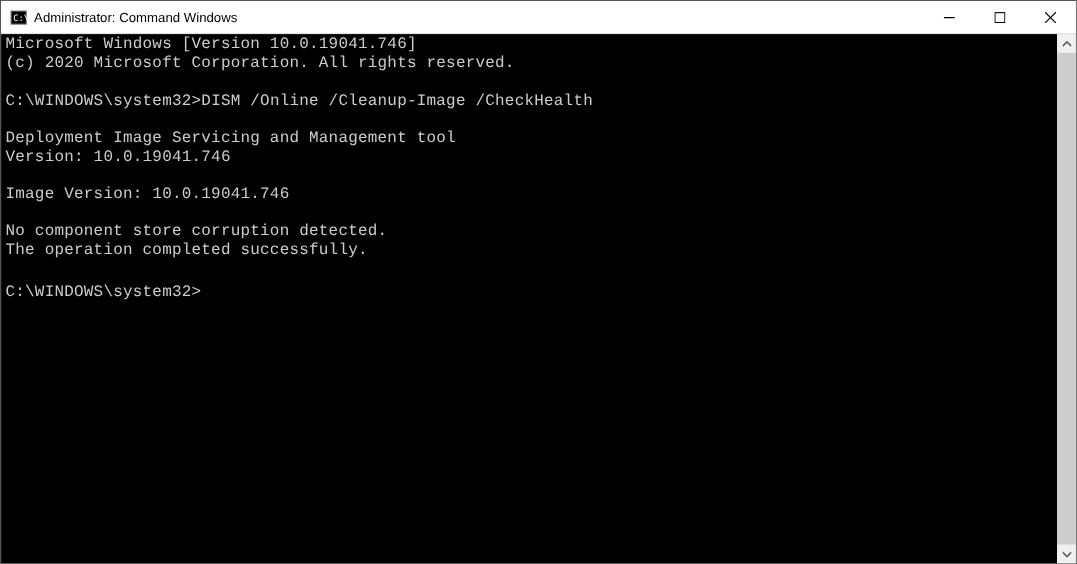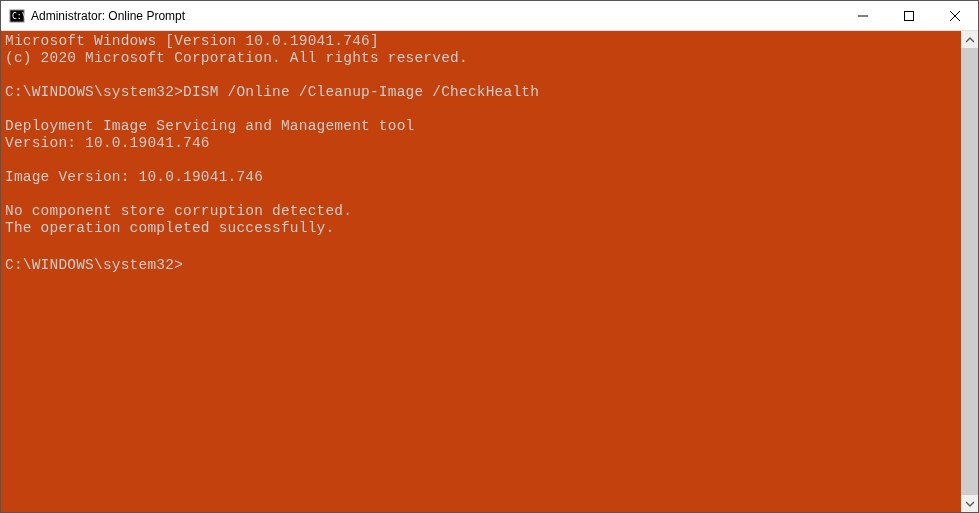--- a/index.html
+++ b/index.html
@@ -53,21 +53,21 @@
       display: flex;
       align-items: center;
       justify-content: center;
       background: transparent;
       border: none;
       cursor: pointer;
     }
     .client-area {
       flex: 1;
       display: flex;
-      background: #c2410c;
+      background: #000000;
       position: relative;
     }
     .terminal {
       flex: 1;
       padding: 2px 4px;
       font-family: Consolas, "Courier New", monospace;
       font-size: 14.5px;
       line-height: 17px;
       color: #cccccc;
       white-space: pre;
@@ -116,21 +116,21 @@
 <body>
 
 <div class="window">
   <div class="titlebar">
     <div class="titlebar-icon">
       <svg width="16" height="16" viewBox="0 0 16 16">
         <rect x="1" y="2" width="14" height="12" fill="#000" stroke="#888" stroke-width="1"></rect>
         <text x="3" y="11" font-size="8" fill="#fff" font-family="monospace">C:\</text>
       </svg>
     </div>
-    <div class="titlebar-title">Administrator: Online Prompt</div>
+    <div class="titlebar-title">Administrator: Command Windows</div>
     <div class="titlebar-controls">
       <button class="ctrl-btn">
         <svg width="10" height="10" viewBox="0 0 10 10">
           <line x1="0" y1="5" x2="10" y2="5" stroke="#000" stroke-width="1"></line>
         </svg>
       </button>
       <button class="ctrl-btn">
         <svg width="10" height="10" viewBox="0 0 10 10">
           <rect x="0.5" y="0.5" width="9" height="9" fill="none" stroke="#000" stroke-width="1"></rect>
         </svg>

